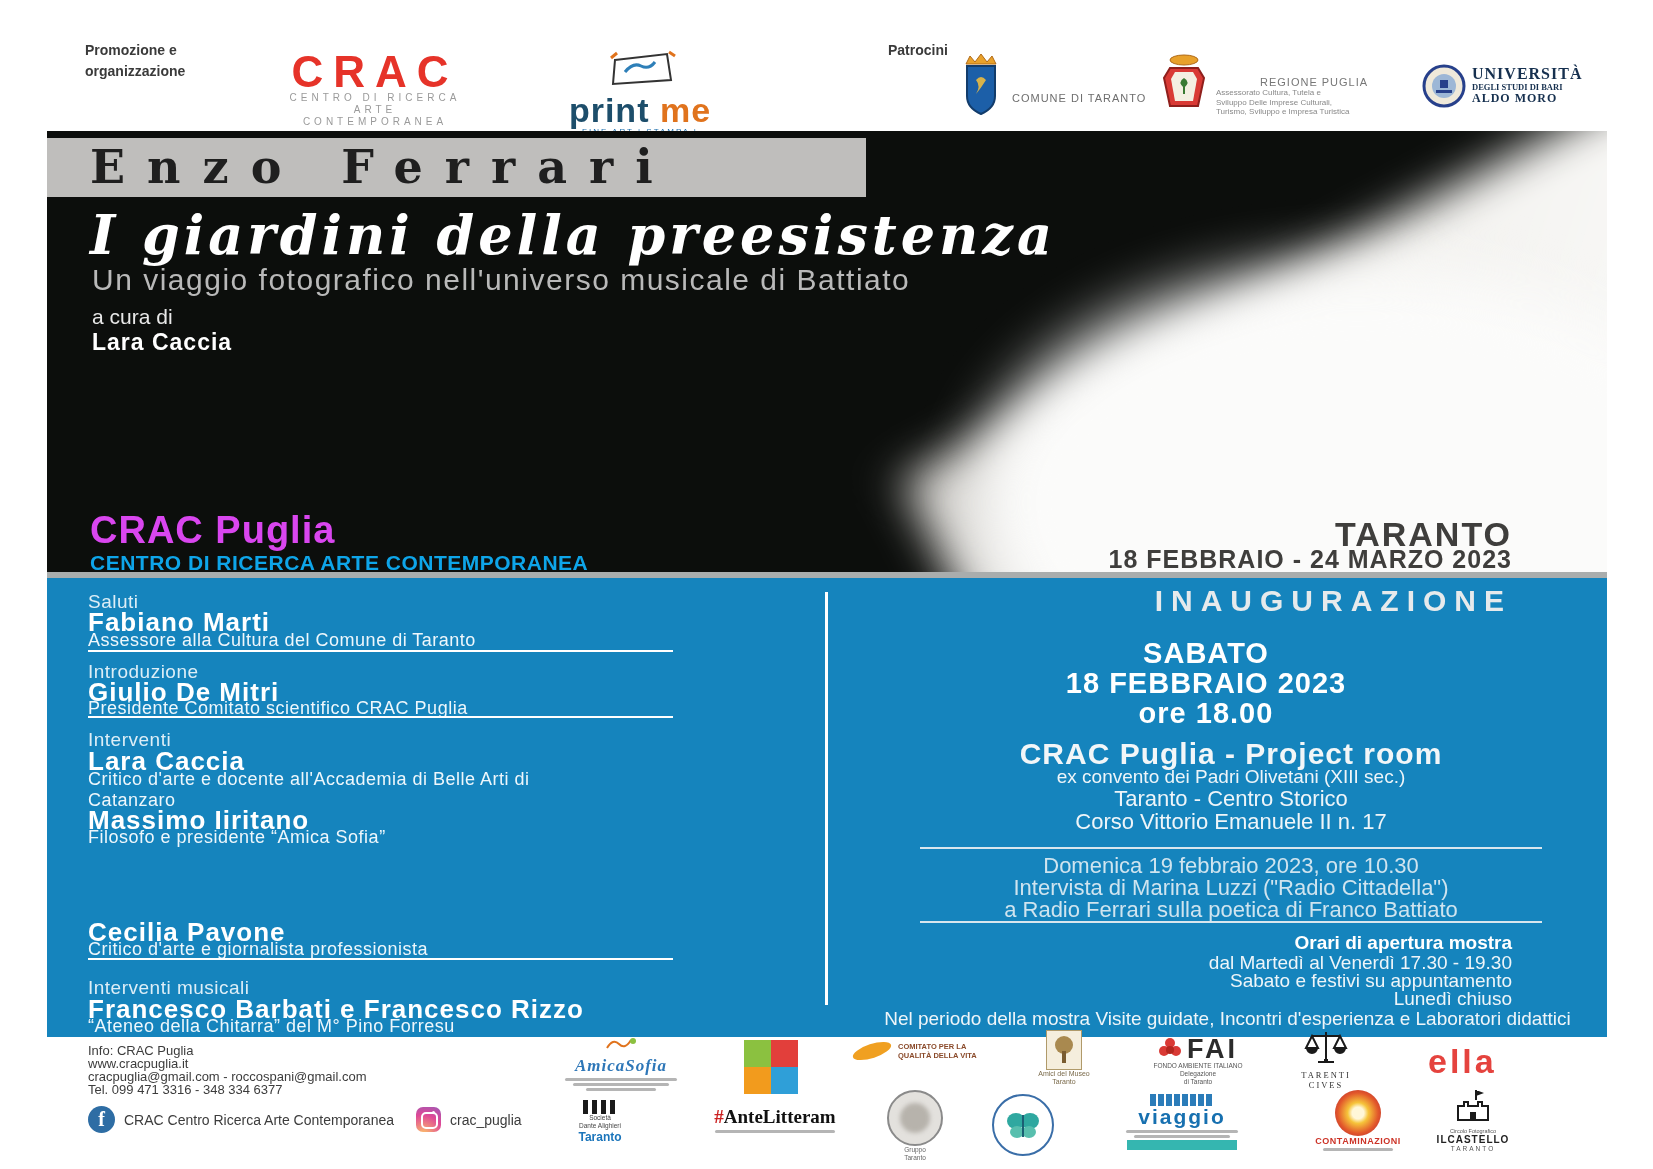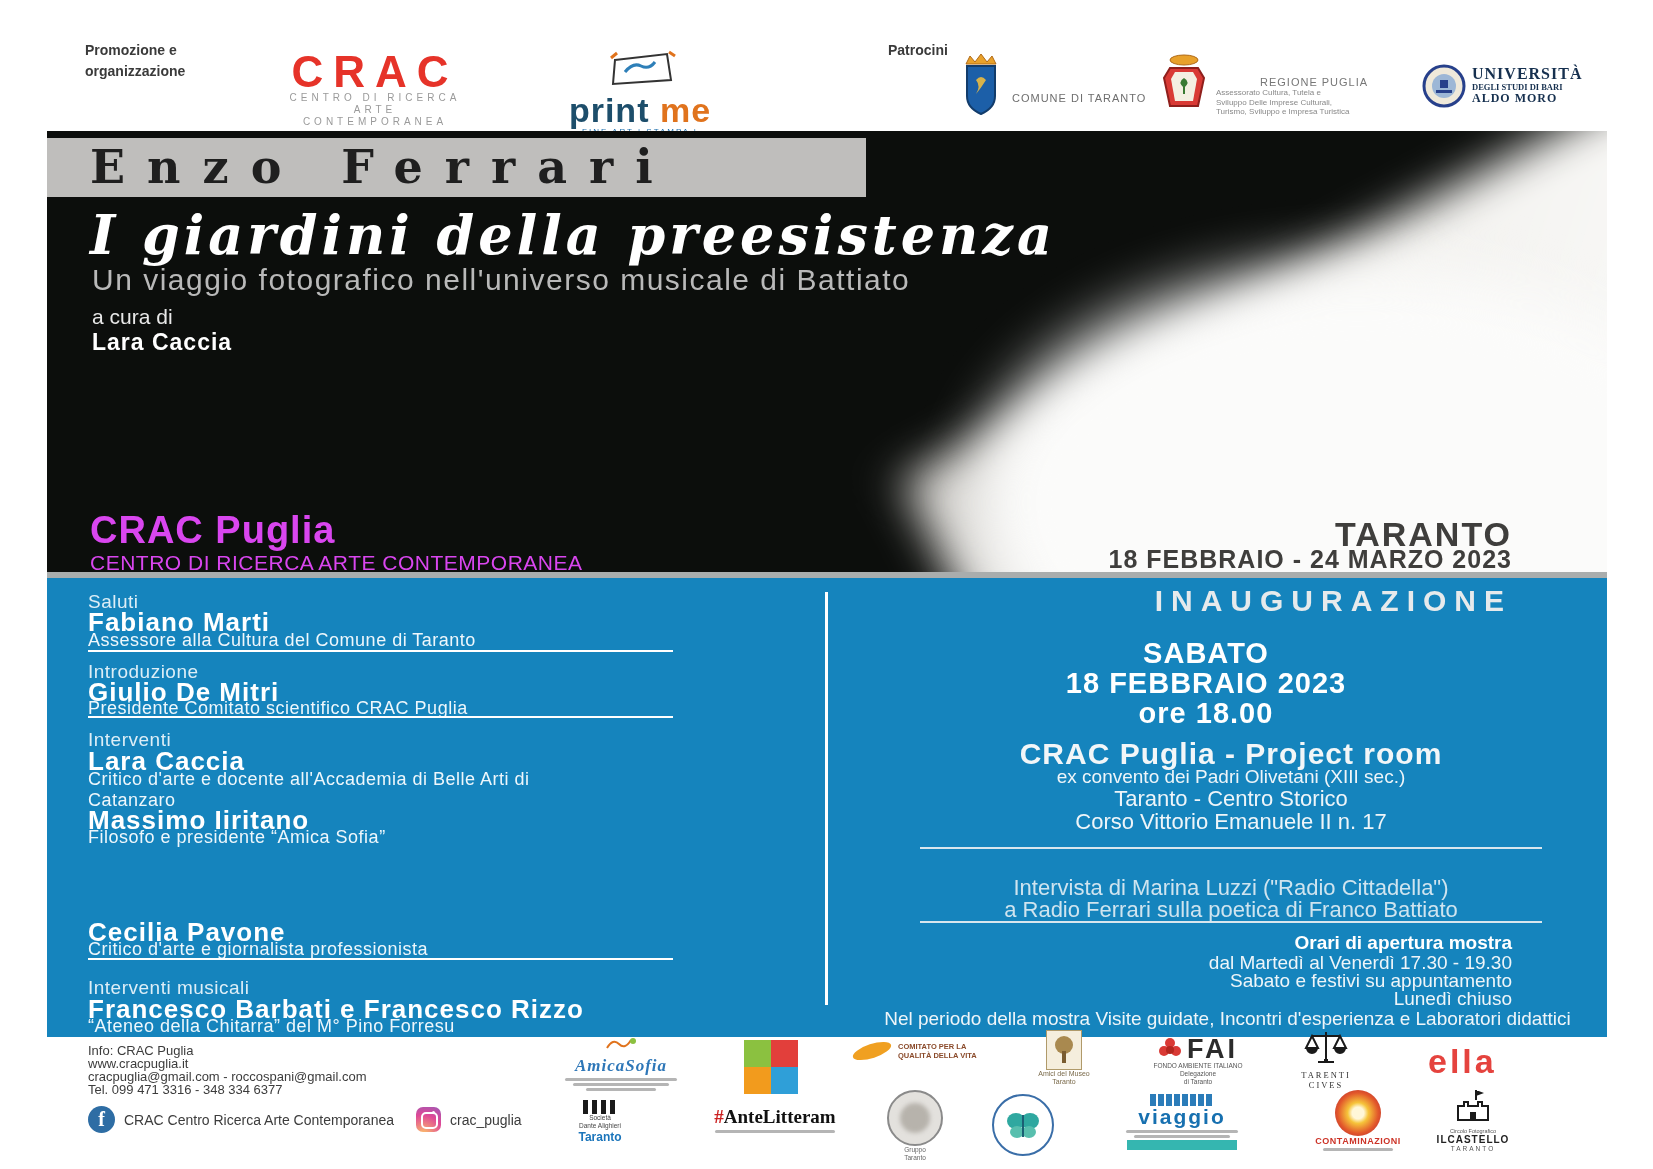--- a/index.html
+++ b/index.html
@@ -32,21 +32,21 @@
          background:#fbfbfa;filter:blur(30px);}
   .grayband{position:absolute;left:0;top:7px;width:819px;height:59px;background:#bfbebc;}
   .artist{font-family:"DejaVu Serif",serif;font-weight:bold;font-size:46px;color:#1f1f1f;
           letter-spacing:22px;line-height:59px;padding-left:43px;white-space:nowrap;}
   .title-it{font-family:"DejaVu Serif",serif;font-weight:bold;font-style:italic;font-size:54px;
             color:#ffffff;letter-spacing:4px;white-space:nowrap;}
   .subtitle{font-size:30px;color:#b9b9b9;letter-spacing:1.5px;white-space:nowrap;}
   .curalbl{font-size:21px;color:#e8e8e8;}
   .curator{font-size:23px;font-weight:bold;color:#ffffff;letter-spacing:1px;}
   .venue{font-size:38px;font-weight:bold;color:#d946ef;letter-spacing:1px;}
-  .venuesub{font-size:21px;font-weight:normal;color:#d946ef;letter-spacing:0.5px;}
+  .venuesub{font-size:21px;font-weight:bold;color:#0ea5e9;letter-spacing:0.5px;}
   .city{font-size:34px;font-weight:bold;color:#3f3e3c;letter-spacing:2px;text-align:right;}
   .dates{font-size:25px;font-weight:bold;color:#3f3e3c;letter-spacing:1px;text-align:right;}
   .photoedge{left:47px;top:572px;width:1560px;height:6px;background:#a9adad;}
 
   
   .blue{left:47px;top:578px;width:1560px;height:459px;background:#1584bd;}
   .vdivider{left:825px;top:592px;width:3px;height:413px;background:#ffffff;}
   .role{font-size:19px;color:#ddeef7;letter-spacing:0.5px;}
   .pname{font-size:26px;font-weight:bold;color:#ffffff;letter-spacing:1px;}
   .pdesc{font-size:18px;color:#eef7fc;letter-spacing:0.5px;}
@@ -226,20 +226,21 @@
   <div class="abs r-right bigline" style="top:637px;">SABATO</div>
   <div class="abs r-right bigline" style="top:667px;">18 FEBBRAIO 2023</div>
   <div class="abs r-right bigline" style="top:697px;">ore 18.00</div>
 
   <div class="abs r-center pr-venue" style="top:737px;">CRAC Puglia - Project room</div>
   <div class="abs r-center pr-s" style="top:766px;">ex convento dei Padri Olivetani (XIII sec.)</div>
   <div class="abs r-center pr-m" style="top:786px;">Taranto - Centro Storico</div>
   <div class="abs r-center pr-m" style="top:809px;">Corso Vittorio Emanuele II n. 17</div>
 
   <div class="abs rule" style="left:920px;top:847px;"></div>
+  <div class="abs r-center intline" style="top:853px;">Domenica 19 febbraio 2023, ore 10.30</div>
   <div class="abs r-center intline" style="top:875px;">Intervista di Marina Luzzi ("Radio Cittadella")</div>
   <div class="abs r-center intline" style="top:897px;">a Radio Ferrari sulla poetica di Franco Battiato</div>
   <div class="abs rule" style="left:920px;top:921px;"></div>
 
   <div class="abs r-right hours-t" style="top:932px;">Orari di apertura mostra</div>
   <div class="abs r-right hours" style="top:952px;">dal Martedì al Venerdì 17.30 - 19.30</div>
   <div class="abs r-right hours" style="top:970px;">Sabato e festivi su appuntamento</div>
   <div class="abs r-right hours" style="top:988px;">Lunedì chiuso</div>
 
   <div class="abs note" style="left:855px;top:1008px;width:745px;text-align:center;">Nel periodo della mostra Visite guidate, Incontri d'esperienza e Laboratori didattici</div>

